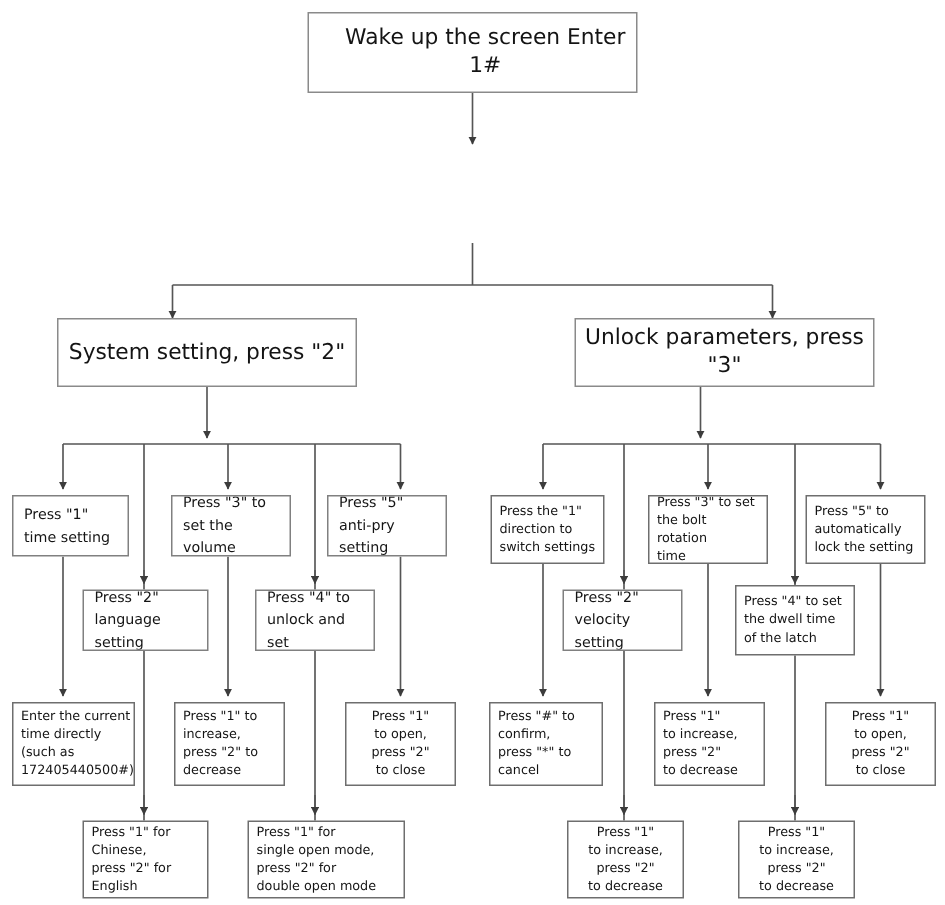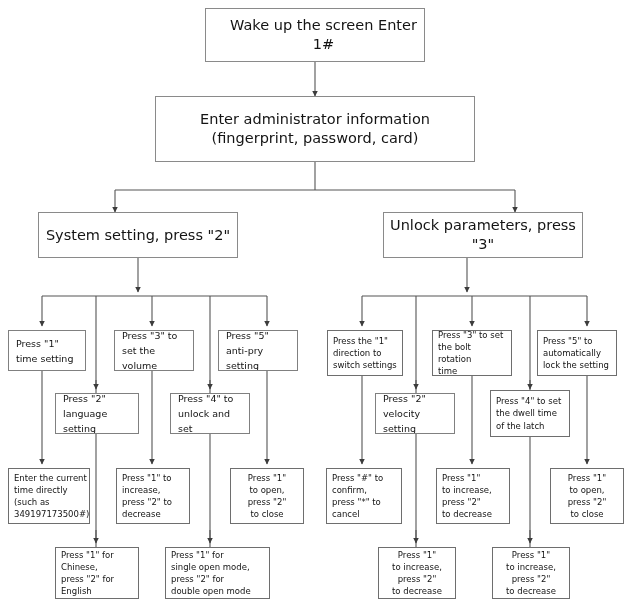--- a/index.html
+++ b/index.html
@@ -119,24 +119,20 @@
       <path d="M 530 380 L 530 389" marker-end="url(#arrow)"></path>
       <path d="M 416 530 L 416 543" marker-end="url(#arrow)"></path>
       <path d="M 530 530 L 530 543" marker-end="url(#arrow)"></path>
     </g>
   </svg>
 
   <div class="node big" style="left:205px; top:8px; width:220px; height:54px;padding-left:17px;">
     <span class="label">Wake up the screen Enter 1#</span>
   </div>
 
-  <div class="node big" style="left:155px; top:96px; width:320px; height:66px;">
-    <span class="label">Enter administrator information
-(fingerprint, password, card)</span>
-  </div>
 
   <div class="node big" style="left:38px; top:212px; width:200px; height:46px;">
     <span class="label">System setting, press "2"</span>
   </div>
   <div class="node big" style="left:383px; top:212px; width:200px; height:46px;">
     <span class="label">Unlock parameters, press "3"</span>
   </div>
 
   <div class="node mid" style="left:8px; top:330px; width:78px; height:41px;">
     <span class="label">Press "1"
@@ -157,21 +153,21 @@
   </div>
   <div class="node mid" style="left:170px; top:393px; width:80px; height:41px;">
     <span class="label">Press "4" to
 unlock and set</span>
   </div>
 
   <div class="node small" style="left:8px; top:468px; width:82px; height:56px;">
     <span class="label">Enter the current
 time directly
 (such as
-349197173500#)</span>
+172405440500#)</span>
   </div>
   <div class="node small" style="left:116px; top:468px; width:74px; height:56px;">
     <span class="label">Press "1" to
 increase,
 press "2" to
 decrease</span>
   </div>
   <div class="node small center" style="left:230px; top:468px; width:74px; height:56px;">
     <span class="label">Press "1"
 to open,

